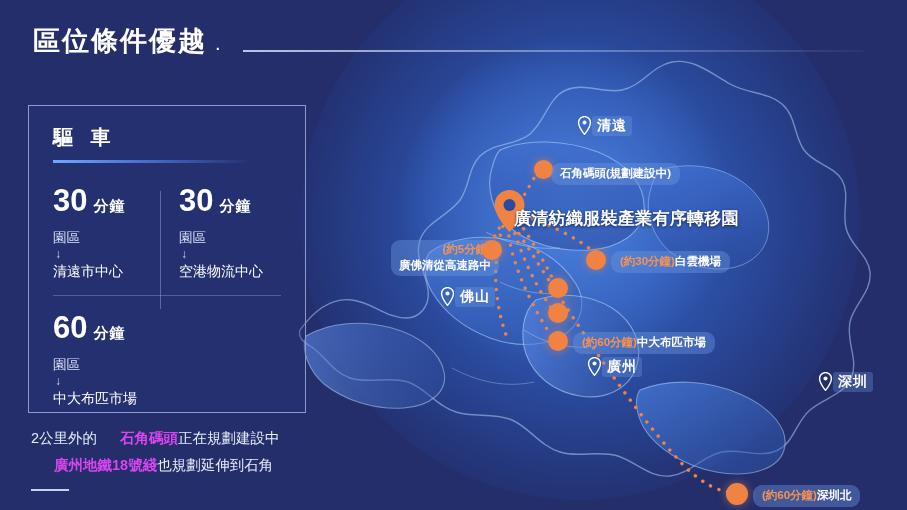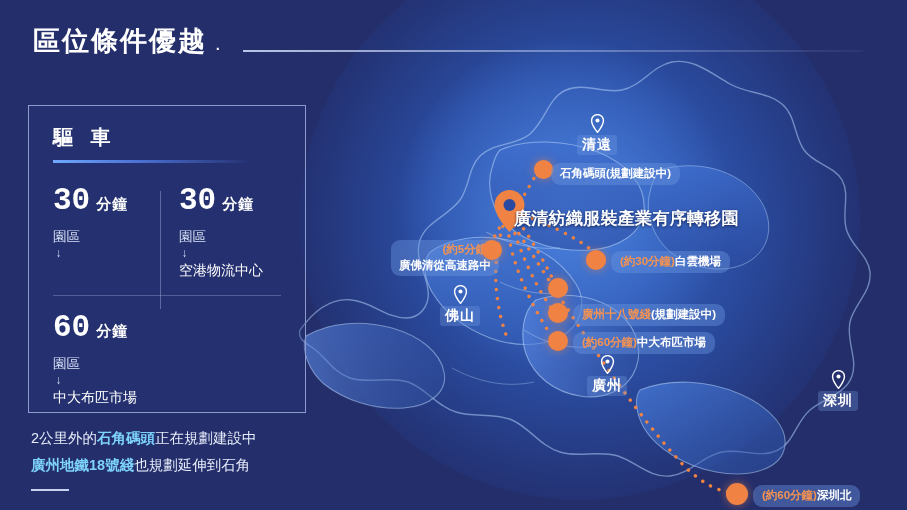--- a/index.html
+++ b/index.html
@@ -64,21 +64,21 @@
   }
   .panel-head {
     color: #ffffff; font-size: 20px; font-weight: bold;
     letter-spacing: 6px; margin: 18px 0 0 24px;
   }
   .panel-head-rule {
     margin: 9px 0 0 24px; width: 196px; height: 3px;
     background: linear-gradient(to right, #6fa8ff 0%, #4a6fd0 45%, rgba(60,90,180,0.05) 100%);
   }
   .stat-grid {
-    display: flex; margin: 22px 0 0 0; padding: 0 0 0 24px; font-family: Liberation Mono, monospace;
+    display: flex; margin: 22px 0 0 0; padding: 0 0 0 24px;
   }
   .stat { width: 127px; position: relative; }
   .stat.divider::after {
     content:""; position:absolute; right: 18px; top: 6px;
     width: 1px; height: 118px; background: rgba(160,178,225,0.45);
   }
   .stat-num {
     color:#ffffff; font-size: 31px; font-weight: bold; line-height: 1;
     display: flex; align-items: baseline; gap: 6px;
   }
@@ -96,28 +96,28 @@
   }
   .rule-seg { height:1px; flex:1; }
 
   .stat-row2 { margin-top: 16px; }
 
   
   .notes { position: absolute; left: 31px; top: 425px; }
   .note {
     color:#e7ecfa; font-size: 14.5px; line-height: 1.85; white-space: nowrap;
   }
-  .hl { color:#7dd3fc; font-weight: bold; }
+  .hl { color:#d946ef; font-weight: bold; margin-left: 23px; }
   .note-rule {
     margin-top: 10px; width: 38px; height: 2px; background:#c8d2ef;
   }
 
   
   .city {
-    position: absolute; display:flex; flex-direction: column; align-items:center;
+    position: absolute; display:flex; flex-direction: row; align-items:center;
   }
   .city-pin { width: 15px; height: 19px; }
   .city-name {
     margin-top: 2px; color:#ffffff; font-size: 14px; font-weight: bold;
     letter-spacing: 1px;
     background: rgba(120,160,230,0.30); padding: 1px 5px; border-radius: 3px;
   }
 
   
   .dot {
@@ -240,20 +240,21 @@
     <div class="panel-head-rule"></div>
 
     <div class="stat-grid">
       <div class="stat divider">
         <div class="stat-num">
           <span>30</span>
           <span class="stat-unit">分鐘</span>
         </div>
         <div class="stat-from">園區</div>
         <div class="stat-arrow">↓</div>
+        <div class="stat-to">清遠市中心</div>
       </div>
 
       <div class="stat">
         <div class="stat-num">
           <span>30</span>
           <span class="stat-unit">分鐘</span>
         </div>
         <div class="stat-from">園區</div>
         <div class="stat-arrow">↓</div>
         <div class="stat-to">
@@ -340,23 +341,20 @@
   <div class="dot" style="left:482px; top:240px; width:20px; height:20px;"></div>
 
   <div class="dot" style="left:586px; top:250px; width:20px; height:20px;"></div>
   <div class="tag" style="left:611px; top:251px;">
     <span class="t-time">(約30分鐘)</span><span>白雲機場</span>
   </div>
 
   <div class="dot" style="left:548px; top:278px; width:20px; height:20px;"></div>
 
   <div class="dot" style="left:548px; top:303px; width:20px; height:20px;"></div>
-  <div class="tag" style="left:573px; top:304px;">
-    <span class="t-orange">廣州十八號綫</span><span>(規劃建設中)</span>
-  </div>
 
   <div class="dot" style="left:548px; top:331px; width:20px; height:20px;"></div>
   <div class="tag" style="left:573px; top:332px;">
     <span class="t-time">(約60分鐘)</span><span>中大布匹市場</span>
   </div>
 
   <div class="dot" style="left:726px; top:483px; width:22px; height:22px;"></div>
   <div class="tag" style="left:753px; top:485px;">
     <span class="t-time">(約60分鐘)</span><span>深圳北</span>
   </div>

